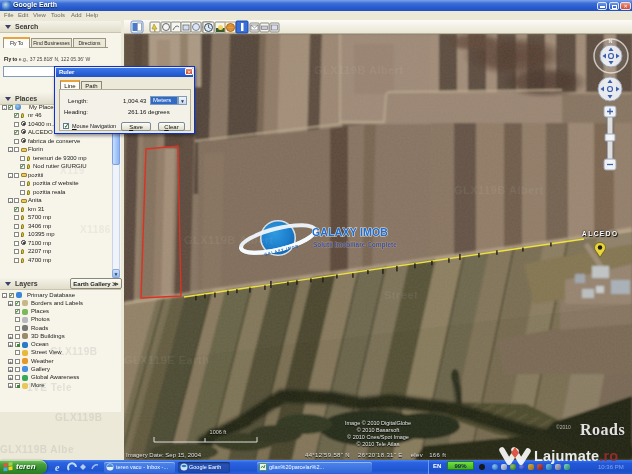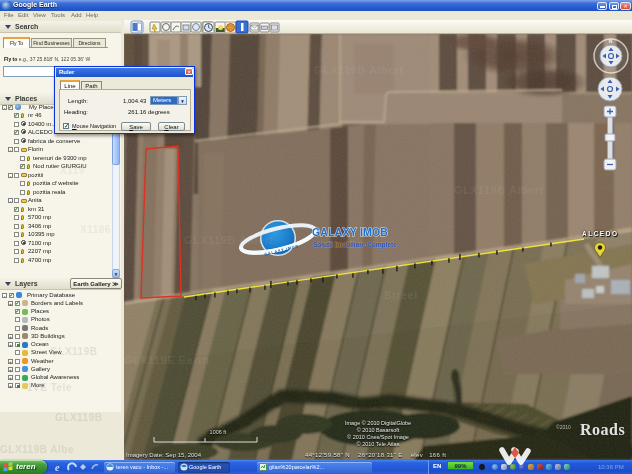--- a/index.html
+++ b/index.html
@@ -603,12 +603,13 @@
 <div class="tray-ic" style="left:537px;background:linear-gradient(135deg,#c86058,#881a14);"></div>
 <div class="tray-ic" style="left:546px;background:linear-gradient(135deg,#70c8e8,#2068a0);"></div>
 <div class="tray-ic" style="left:555px;background:linear-gradient(135deg,#c8c8d8,#686a88);"></div>
 <div class="tray-ic" style="left:564px;background:linear-gradient(135deg,#88d8c0,#20806a);"></div>
 <div class="abs" style="left:598px;top:464px;color:rgba(205,225,255,0.55);font-size:6px;">10:36 PM</div>
 <svg width="38" height="24" style="position:absolute;left:498px;top:445px;">
 <path d="M4 5 L11 17 L18 6" stroke="rgba(255,255,255,0.9)" stroke-width="5.5" fill="none" stroke-linejoin="round" stroke-linecap="round"></path>
 <path d="M16 5 L23 17 L30 6" stroke="rgba(255,255,255,0.9)" stroke-width="5.5" fill="none" stroke-linejoin="round" stroke-linecap="round"></path>
 <path d="M17 2 L21 8 L17 13 L13 8 Z" fill="rgba(215,70,50,0.9)"></path>
 </svg>
+<div class="abs" style="left:534px;top:448px;color:rgba(255,255,255,0.9);font-size:14.5px;font-weight:bold;letter-spacing:0.2px;">Lajumate<span style="color:rgba(155,45,45,0.9)">.ro</span></div>
 </div>
 </body></html>

